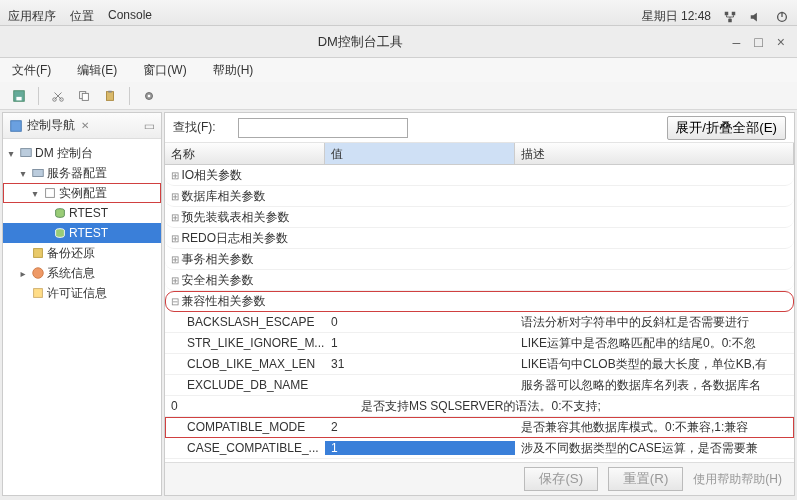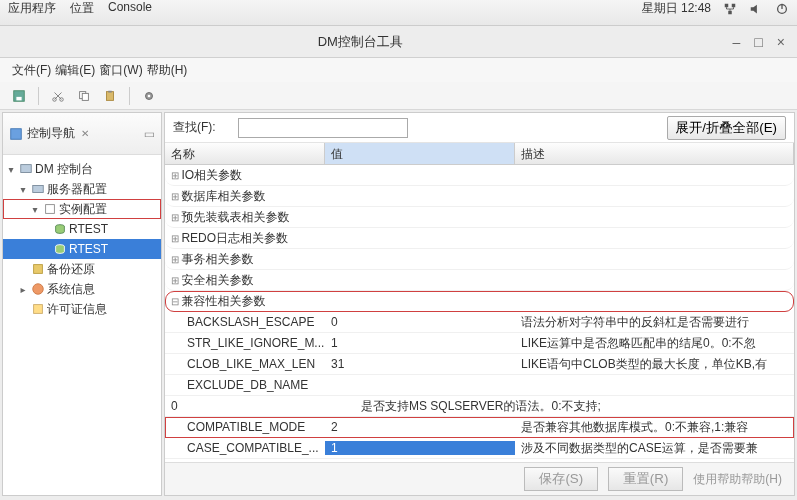--- a/index.html
+++ b/index.html
@@ -1,30 +1,30 @@
 <!DOCTYPE html>
 <html><head>
 <meta charset="utf-8">
 <style>
 * { box-sizing: border-box; margin: 0; padding: 0; }
 body { font-family: "Microsoft YaHei", "SimSun", sans-serif; font-size: 12px; background: #ededed; color: #333; width: 797px; height: 500px; overflow: hidden; }
-.system-bar { height: 26px; background: linear-gradient(#f5f5f5,#e8e8e8); border-bottom: 1px solid #ccc; display: flex; align-items: flex-start; padding: 0 8px; }
+.system-bar { height: 26px; background: linear-gradient(#f5f5f5,#e8e8e8); border-bottom: 1px solid #ccc; display: flex; align-items: flex-end; padding: 0 8px; }
 .system-bar .sys-left { display: flex; gap: 14px; }
 .system-bar .sys-right { margin-left: auto; display: flex; gap: 12px; align-items: center; }
 .sys-icon { width: 14px; height: 14px; display: inline-block; }
 .window-title { height: 32px; display: flex; align-items: center; background: #ededed; border-bottom: 1px solid #d0d0d0; }
 .window-title .title-text { flex: 1; text-align: center; font-weight: normal; font-size: 13px; }
 .win-controls { display: flex; gap: 14px; padding: 0 12px; font-size: 14px; color: #666; }
-.menu-bar { height: 24px; display: flex; align-items: center; gap: 4px; padding: 0 12px; background: #f7f7f7; }
+.menu-bar { height: 24px; display: flex; align-items: center; gap: 26px; padding: 0 12px; background: #f7f7f7; }
 .toolbar { height: 28px; display: flex; align-items: center; gap: 4px; padding: 0 8px; background: #f5f5f5; border-bottom: 1px solid #d8d8d8; }
 .tb-btn { width: 22px; height: 22px; display: flex; align-items: center; justify-content: center; border-radius: 2px; }
 .tb-sep { width: 1px; height: 18px; background: #ccc; margin: 0 4px; }
 .main { display: flex; height: 388px; }
 .nav-panel { width: 160px; background: #fff; border: 1px solid #ccc; margin: 2px; display: flex; flex-direction: column; }
-.nav-header { height: 42px; background: linear-gradient(#fcfcfc,#eee); border-bottom: 1px solid #ddd; display: flex; align-items: center; padding: 0 6px; gap: 4px; }
+.nav-header { height: 26px; background: linear-gradient(#fcfcfc,#eee); border-bottom: 1px solid #ddd; display: flex; align-items: center; padding: 0 6px; gap: 4px; }
 .nav-header .close-x { margin-left: 2px; color: #888; font-size: 10px; }
 .nav-header .spacer { flex: 1; }
 .tree { padding: 4px 0; overflow: auto; }
 .tree-row { display: flex; align-items: center; height: 20px; padding-left: 4px; gap: 2px; cursor: default; }
 .tree-row.hl-red { outline: 1px solid #d04040; outline-offset: -1px; }
 .tree-row.sel { background: #3a7fd9; color: #fff; }
 .tw { width: 12px; text-align: center; color: #666; font-size: 10px; }
 .tree-icon { width: 14px; height: 14px; display: inline-block; }
 .content { flex: 1; background: #fff; border: 1px solid #ccc; margin: 2px 2px 2px 0; display: flex; flex-direction: column; }
 .search-row { height: 30px; display: flex; align-items: center; padding: 0 8px; gap: 22px; border-bottom: 1px solid #e4e4e4; }
@@ -247,20 +247,21 @@
               <div class="c-desc">LIKE运算中是否忽略匹配串的结尾0。0:不忽</div>
             </div>
             <div class="grow leaf">
               <div class="c-name">CLOB_LIKE_MAX_LEN</div>
               <div class="c-val">31</div>
               <div class="c-desc">LIKE语句中CLOB类型的最大长度，单位KB,有</div>
             </div>
             <div class="grow leaf">
               <div class="c-name">EXCLUDE_DB_NAME</div>
               <div class="c-val"></div>
+              <div class="c-desc">服务器可以忽略的数据库名列表，各数据库名</div>
             </div>
             <div class="grow leaf">
               <div class="c-val">0</div>
               <div class="c-desc">是否支持MS SQLSERVER的语法。0:不支持;</div>
             </div>
             <div class="grow leaf hl-red2">
               <div class="c-name">COMPATIBLE_MODE</div>
               <div class="c-val">2</div>
               <div class="c-desc">是否兼容其他数据库模式。0:不兼容,1:兼容</div>
             </div>

